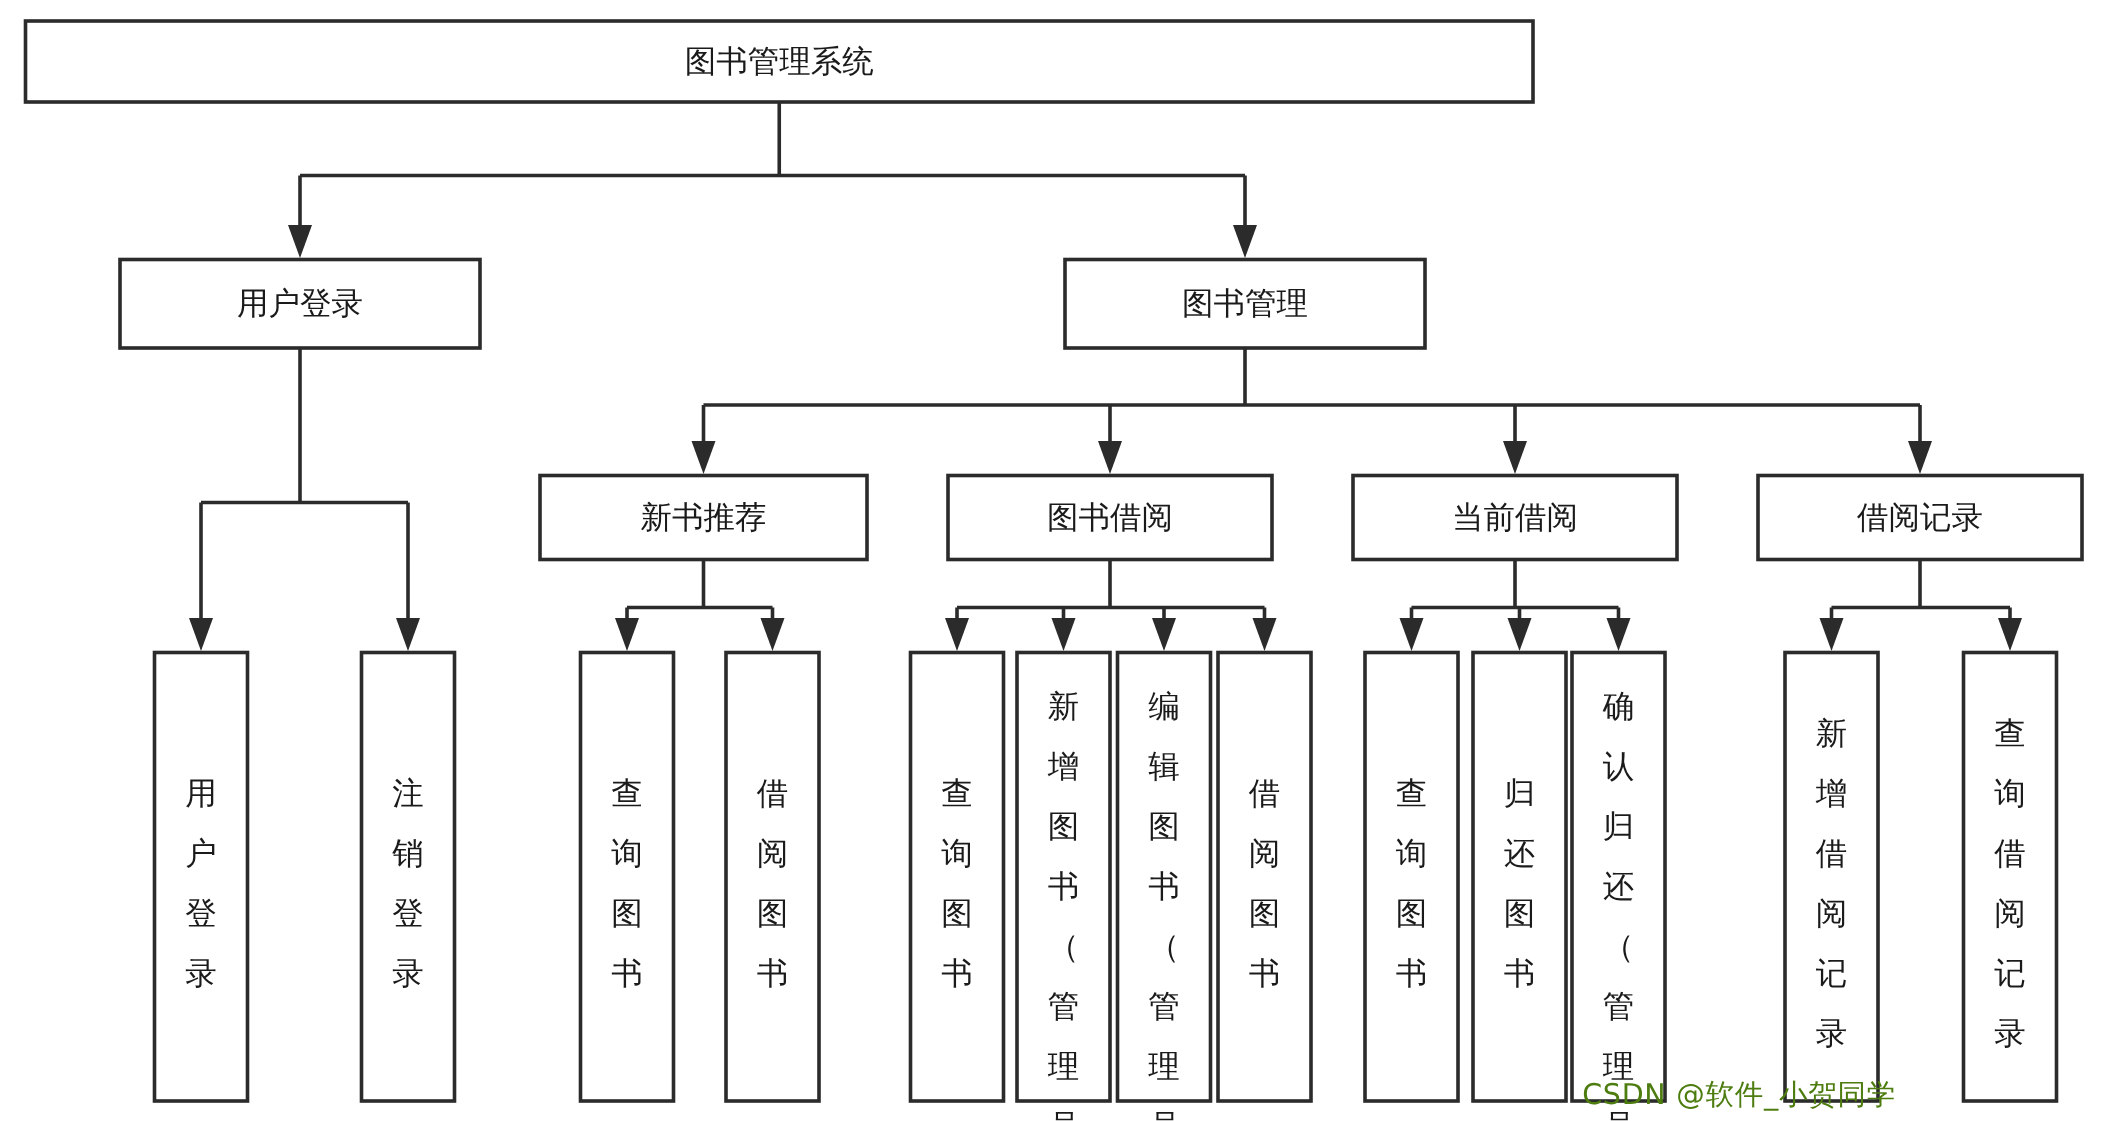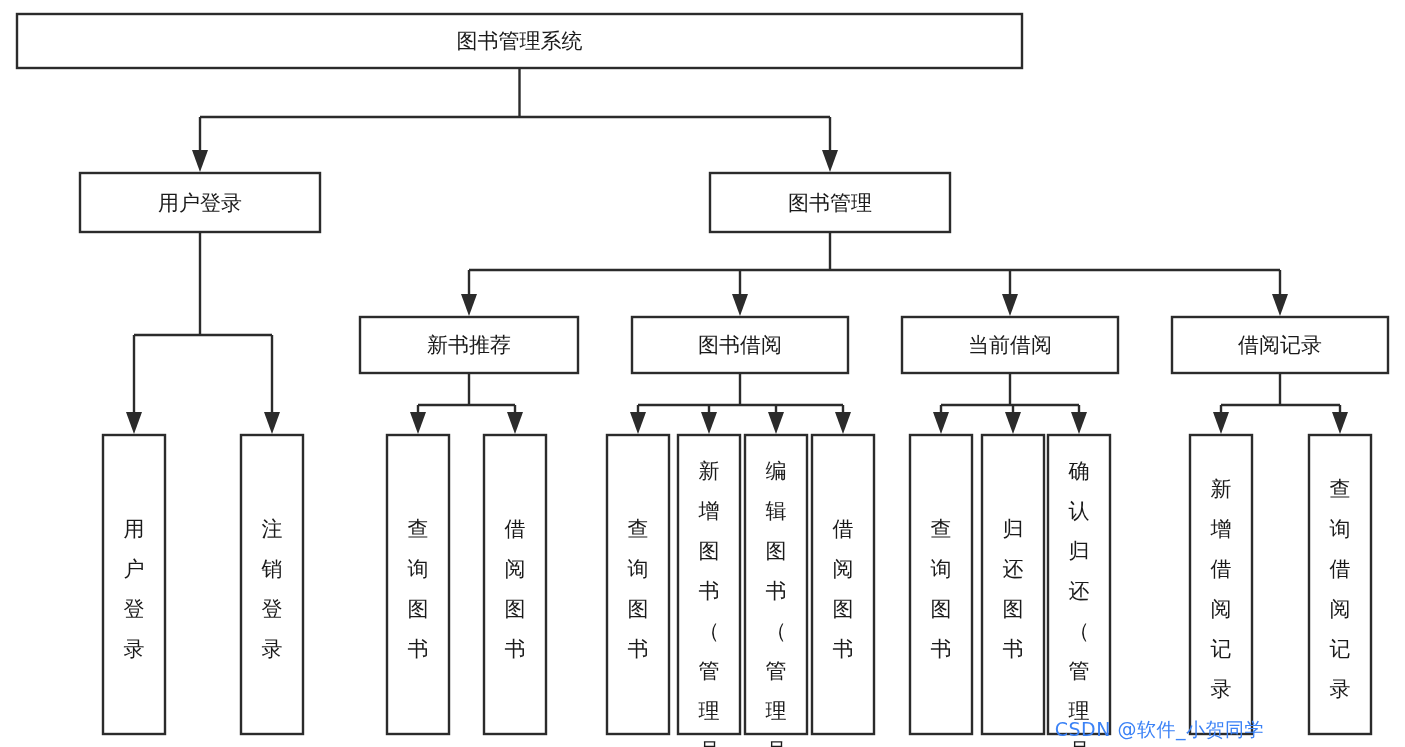--- a/index.html
+++ b/index.html
@@ -55,21 +55,21 @@
     font-family: "DejaVu Sans", "Liberation Sans", sans-serif;
     font-size: 21px;
     text-anchor: middle;
   }
   .watermark-text {
     position: absolute;
     right: 6px;
     bottom: 4px;
     font-family: "DejaVu Sans", "Liberation Sans", sans-serif;
     font-size: 19px;
-    color: #3b82f6;
+    color: #4d7c0f;
     letter-spacing: 0.5px;
     white-space: nowrap;
     user-select: none;
   }
 </style>
 </head>
 <body>
 
 <div id="diagram-root">
   <svg id="tree-svg" viewBox="0 0 1405 747" xmlns="http://www.w3.org/2000/svg">

